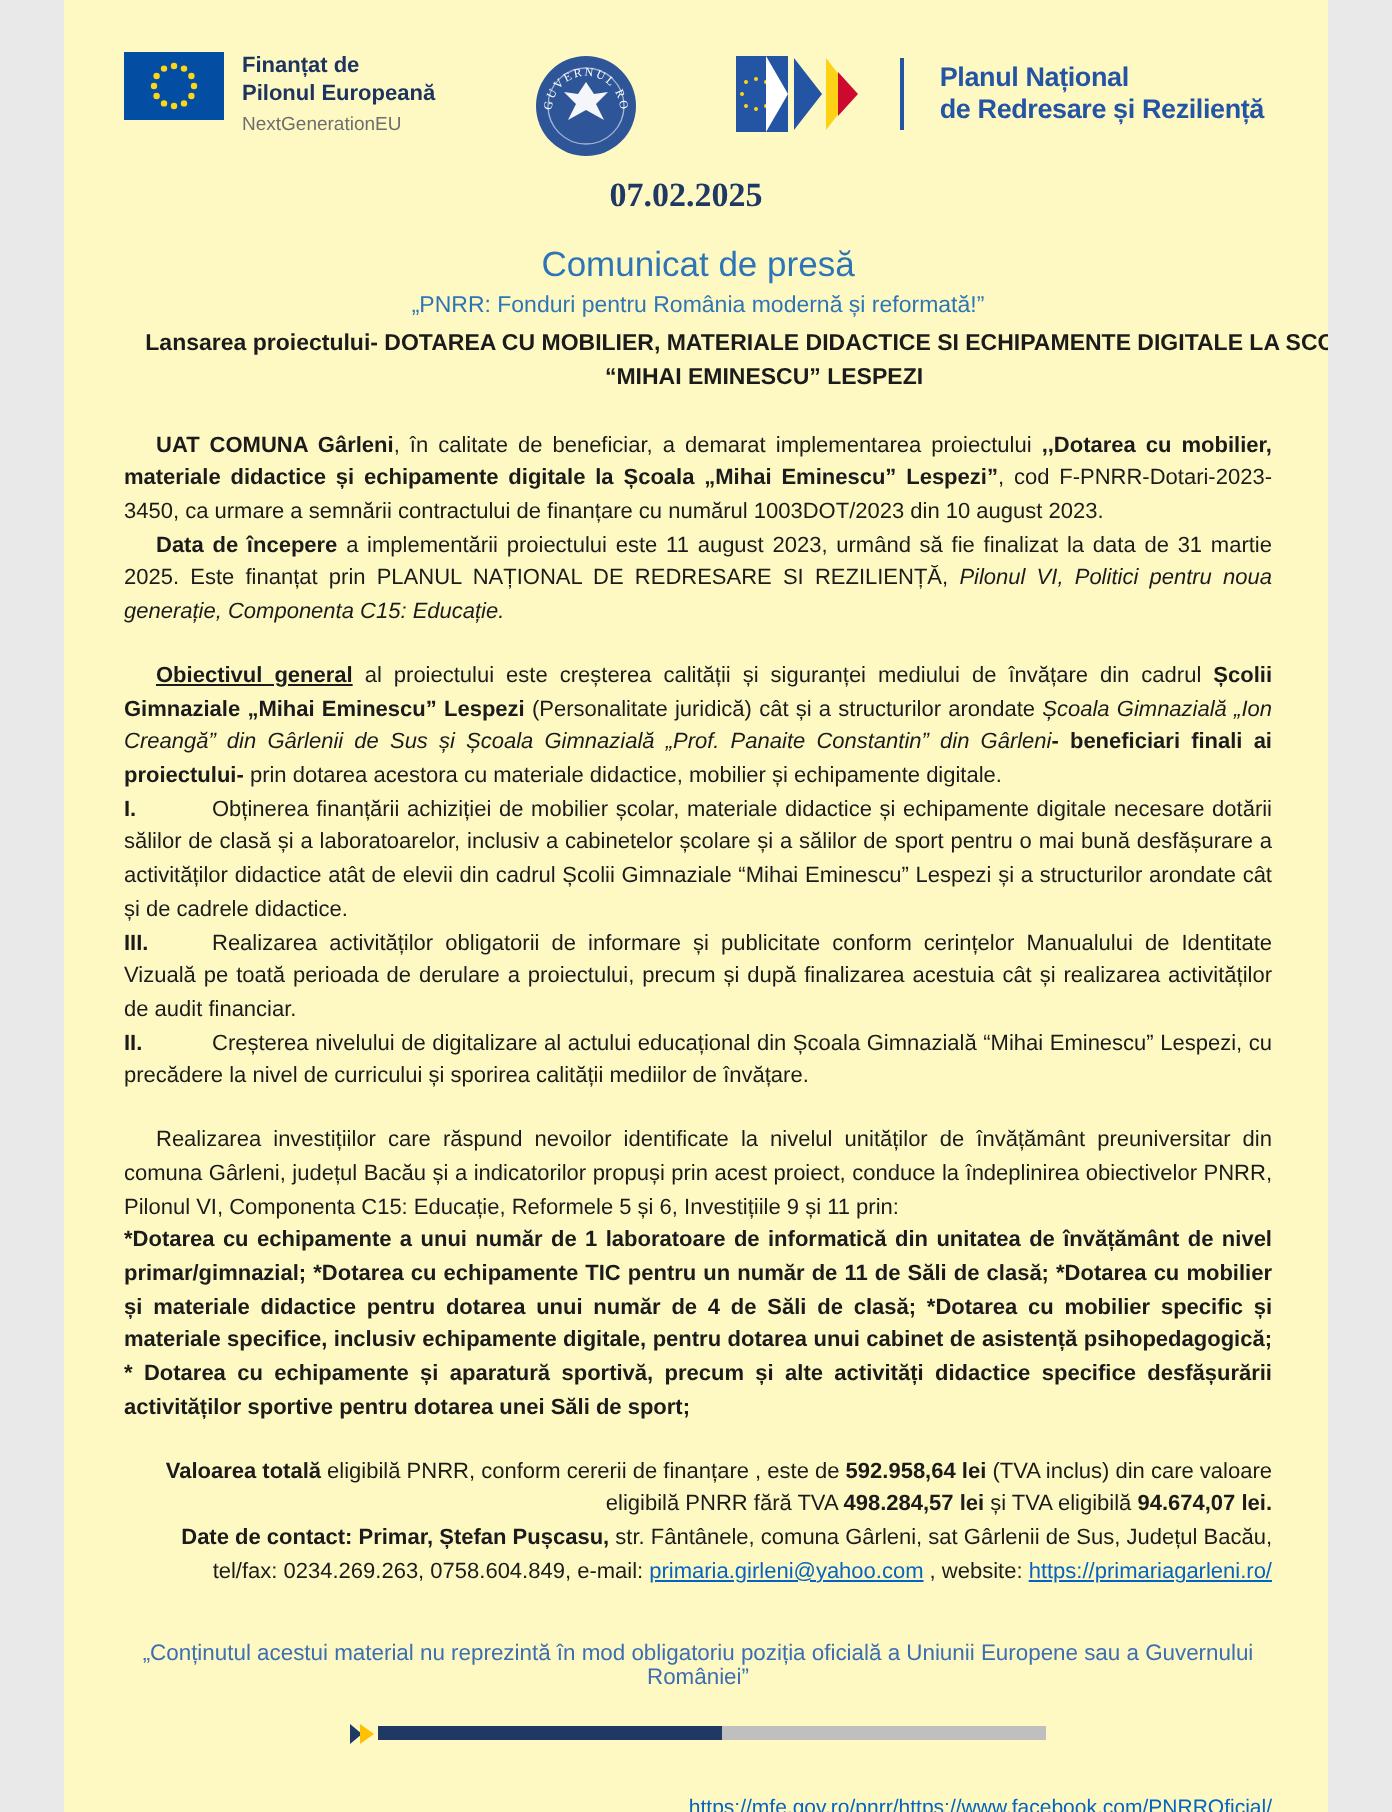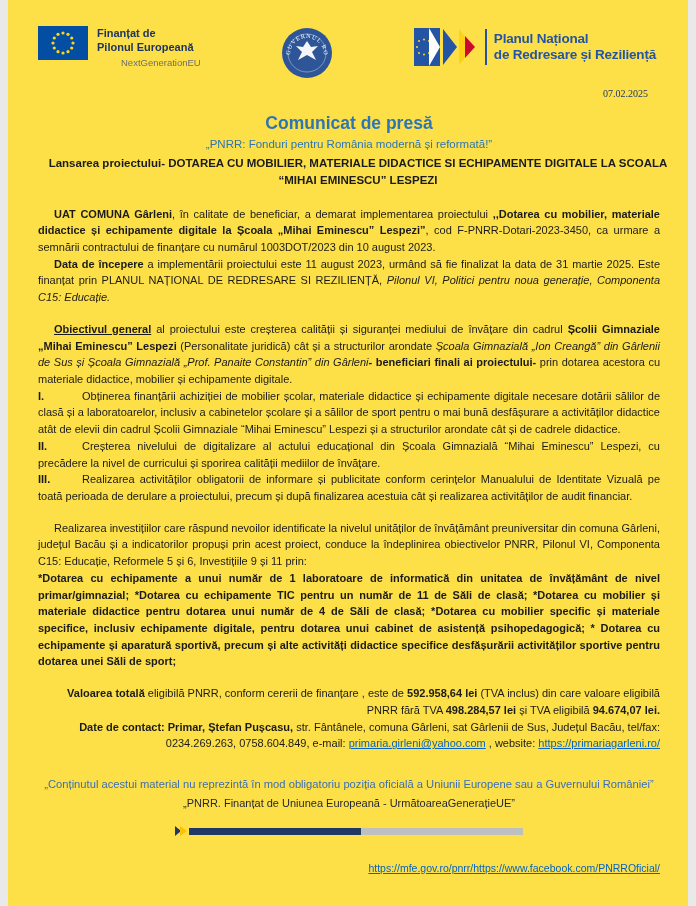--- a/index.html
+++ b/index.html
@@ -12,39 +12,39 @@
     --pnrr-blue:#2454A4;
     --flag-yellow:#FCD116;
     --flag-red:#CC092F;
     --footer-blue:#3C6EB4;
     --body-ink:#1b1b1b;
     --navy-ink:#1F3864;
   }
   *{margin:0;padding:0;box-sizing:border-box;}
   html,body{background:#e9e9e9;}
   .page{
-    width:680px;height:906px;margin:0 auto;background:#fde047;
+    width:632px;height:906px;margin:0 auto;background:#fef9c3;
     font-family:"Liberation Sans","DejaVu Sans",sans-serif;
     color:var(--body-ink);position:relative;overflow:hidden;
     padding:26px 28px 0 30px;
   }
   
   .hdr{display:flex;align-items:flex-start;justify-content:space-between;height:58px;}
   .eu-logo{display:flex;align-items:flex-start;gap:9px;}
   .eu-text{padding-top:1px;line-height:1.25;}
   .eu-text .l1,.eu-text .l2{font-weight:bold;color:#1d3461;font-size:11px;}
-  .eu-text .l3{color:#6e6e6e;font-size:9.5px;padding-top:2px;margin-left:24px;}
-  .pnrr-logo{display:flex;align-items:center;gap:7px;margin-right:4px;}
+  .eu-text .l3{color:#6e6e6e;font-size:9.5px;padding-top:2px;}
+  .pnrr-logo{display:flex;align-items:center;gap:18px;margin-right:4px;}
   .pnrr-sep{width:2px;height:36px;background:var(--pnrr-blue);}
   .pnrr-text{color:var(--pnrr-blue);font-weight:bold;font-size:13.5px;line-height:1.18;letter-spacing:-0.2px;}
-  .date-row{text-align:right;padding-right:12px;margin-top:4px;
-    font-family:"Liberation Serif","DejaVu Serif",serif;font-weight:normal;
-    font-size:10px;color:var(--navy-ink);}
+  .date-row{text-align:center;padding-right:12px;margin-top:4px;
+    font-family:"Liberation Serif","DejaVu Serif",serif;font-weight:bold;
+    font-size:17px;color:var(--navy-ink);}
   
-  .doc-title{text-align:center;color:var(--title-blue);font-weight:bold;font-size:17.5px;margin-top:14px;}
+  .doc-title{text-align:center;color:var(--title-blue);font-weight:normal;font-size:17.5px;margin-top:14px;}
   .doc-subtitle{text-align:center;color:var(--title-blue);font-size:11.5px;margin-top:4px;}
   .doc-headline{text-align:center;font-weight:bold;font-size:11.5px;margin:5px auto 16px;width:640px;line-height:1.5;}
   
   .body-text{margin-top:0;}
   p.para{font-size:11px;line-height:1.52;text-align:justify;}
   p.ti{text-indent:16px;}
   .mt{margin-top:15px;}
   .mt-s{margin-top:2px;}
   .bu{font-weight:bold;text-decoration:underline;}
   .obj-item{font-size:11px;line-height:1.52;text-align:justify;}
@@ -135,33 +135,32 @@
   <div class="doc-headline">Lansarea proiectului- DOTAREA CU MOBILIER, MATERIALE DIDACTICE SI ECHIPAMENTE DIGITALE LA SCOALA “MIHAI EMINESCU” LESPEZI</div>
 
   <div class="body-text">
     <p class="para ti"><span style="font-weight: bold;">UAT COMUNA Gârleni</span><span>, în calitate de beneficiar, a demarat implementarea proiectului </span><span style="font-weight: bold;">,,Dotarea cu mobilier, materiale didactice și echipamente digitale la Școala „Mihai Eminescu” Lespezi”</span><span>, cod F-PNRR-Dotari-2023-3450, ca urmare a semnării contractului de finanțare cu numărul 1003DOT/2023 din 10 august 2023.</span></p>
     <p class="para ti"><span style="font-weight: bold;">Data de începere</span><span> a implementării proiectului este 11 august 2023, urmând să fie finalizat la data de 31 martie 2025. Este finanțat prin PLANUL NAȚIONAL DE REDRESARE SI REZILIENȚĂ, </span><span style="font-style: italic;">Pilonul VI, Politici pentru noua generație, Componenta C15: Educație.</span></p>
 
     <p class="para ti mt"><span style="font-weight: bold; text-decoration: underline;">Obiectivul general</span><span> al proiectului este creșterea calității și siguranței mediului de învățare din cadrul </span><span style="font-weight: bold;">Școlii Gimnaziale „Mihai Eminescu” Lespezi</span><span> (Personalitate juridică) cât și a structurilor arondate </span><span style="font-style: italic;">Școala Gimnazială „Ion Creangă” din Gârlenii de Sus și Școala Gimnazială „Prof. Panaite Constantin” din Gârleni</span><span style="font-weight: bold;">- beneficiari finali ai proiectului-</span><span> prin dotarea acestora cu materiale didactice, mobilier și echipamente digitale.</span></p>
 
 
     <div class="obj-item"><span class="obj-num">I.</span><span><span>Obținerea finanțării achiziției de mobilier școlar, materiale didactice și echipamente digitale necesare dotării sălilor de clasă și a laboratoarelor, inclusiv a cabinetelor școlare și a sălilor de sport pentru o mai bună desfășurare a activităților didactice atât de elevii din cadrul Școlii Gimnaziale “Mihai Eminescu” Lespezi și a structurilor arondate cât și de cadrele didactice.</span></span></div>
+    <div class="obj-item"><span class="obj-num">III.</span><span><span>Realizarea activităților obligatorii de informare și publicitate conform cerințelor Manualului de Identitate Vizuală pe toată perioada de derulare a proiectului, precum și după finalizarea acestuia cât și realizarea activităților de audit financiar.</span></span></div>
     <div class="obj-item"><span class="obj-num">II.</span><span><span>Creșterea nivelului de digitalizare al actului educațional din Școala Gimnazială “Mihai Eminescu” Lespezi, cu precădere la nivel de curricului și sporirea calității mediilor de învățare.</span></span></div>
-    <div class="obj-item"><span class="obj-num">III.</span><span><span>Realizarea activităților obligatorii de informare și publicitate conform cerințelor Manualului de Identitate Vizuală pe toată perioada de derulare a proiectului, precum și după finalizarea acestuia cât și realizarea activităților de audit financiar.</span></span></div>
 
     <p class="para ti mt"><span>Realizarea investițiilor care răspund nevoilor identificate la nivelul unităților de învățământ preuniversitar din comuna Gârleni, județul Bacău și a indicatorilor propuși prin acest proiect, conduce la îndeplinirea obiectivelor PNRR, Pilonul VI, Componenta C15: Educație, Reformele 5 și 6, Investițiile 9 și 11 prin:</span></p>
     <p class="para"><span style="font-weight: bold;">*Dotarea cu echipamente a unui număr de 1 laboratoare de informatică din unitatea de învățământ de nivel primar/gimnazial; *Dotarea cu echipamente TIC pentru un număr de 11 de Săli de clasă; *Dotarea cu mobilier și materiale didactice pentru dotarea unui număr de 4 de Săli de clasă; *Dotarea cu mobilier specific și materiale specifice, inclusiv echipamente digitale, pentru dotarea unui cabinet de asistență psihopedagogică; * Dotarea cu echipamente și aparatură sportivă, precum și alte activități didactice specifice desfășurării activităților sportive pentru dotarea unei Săli de sport;</span></p>
 
     <p class="para center mt"><span style="font-weight: bold;">Valoarea totală</span><span> eligibilă PNRR, conform cererii de finanțare , este de </span><span style="font-weight: bold;">592.958,64 lei</span><span> (TVA inclus) din care valoare eligibilă PNRR fără TVA  </span><span style="font-weight: bold;">498.284,57 lei</span><span> și TVA eligibilă </span><span style="font-weight: bold;">94.674,07 lei.</span></p>
     <p class="para center"><span style="font-weight: bold; padding-left: 24px;">Date de contact: Primar, Ștefan Pușcasu,</span><span> str. Fântânele, comuna Gârleni, sat Gârlenii de Sus, Județul Bacău, tel/fax: 0234.269.263, 0758.604.849, e-mail: </span><a href="#" class="link">primaria.girleni@yahoo.com</a><span> , website: </span><a href="#" class="link">https://primariagarleni.ro/</a></p>
   </div>
 
   <div class="footer">
     <div class="foot-blue">„Conținutul acestui material nu reprezintă în mod obligatoriu poziția oficială a Uniunii Europene sau a Guvernului României”</div>
-    <div class="foot-dark">„PNRR. Finanțat  de  Uniunea  Europeană  -  UrmătoareaGenerațieUE”</div>
 
     <div class="bar-wrap">
       <svg width="15" height="10" viewBox="0 0 15 10" style="margin-right:-1px;">
         <polygon points="0,0 6,5 0,10" fill="#1F3864"></polygon>
         <polygon points="5,0 12,5 5,10" fill="#FFC000"></polygon>
       </svg>
       <div class="bar-navy"></div>
       <div class="bar-gray"></div>
     </div>
 

